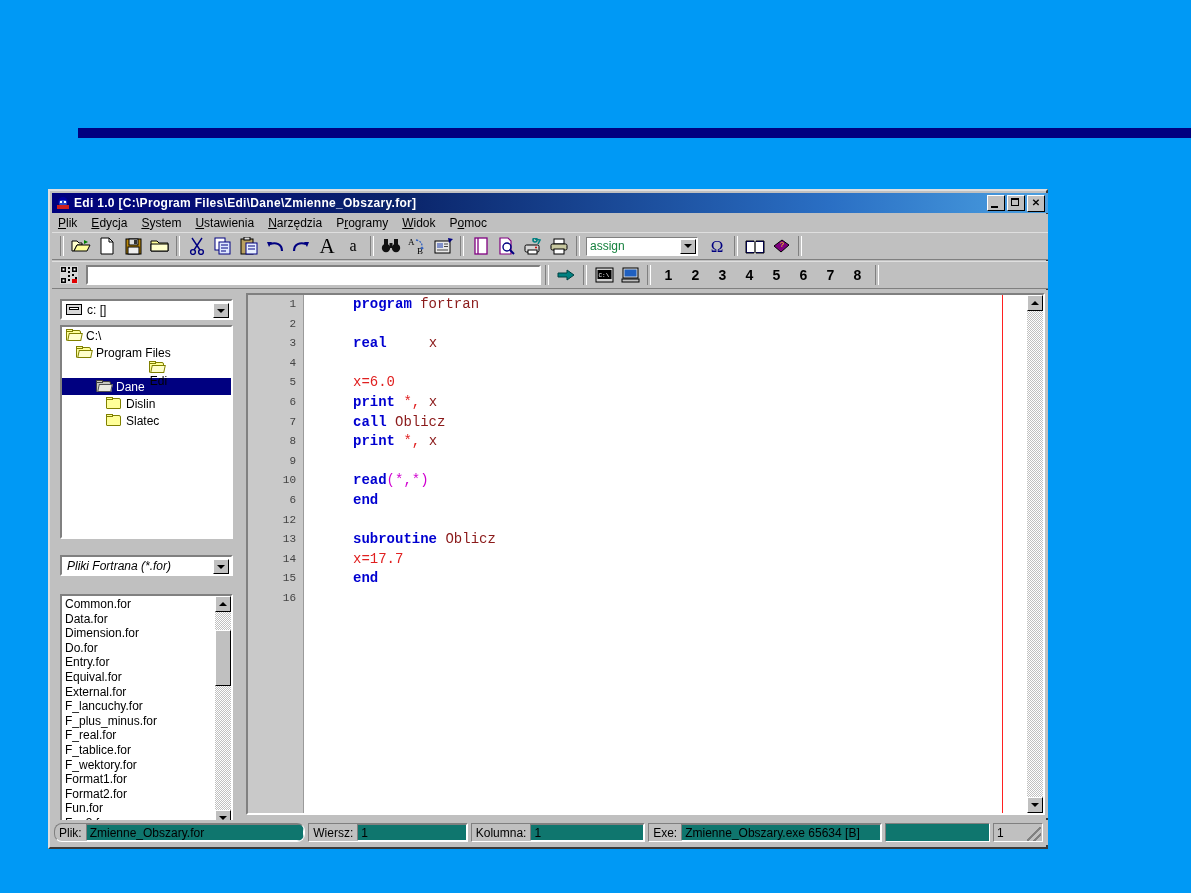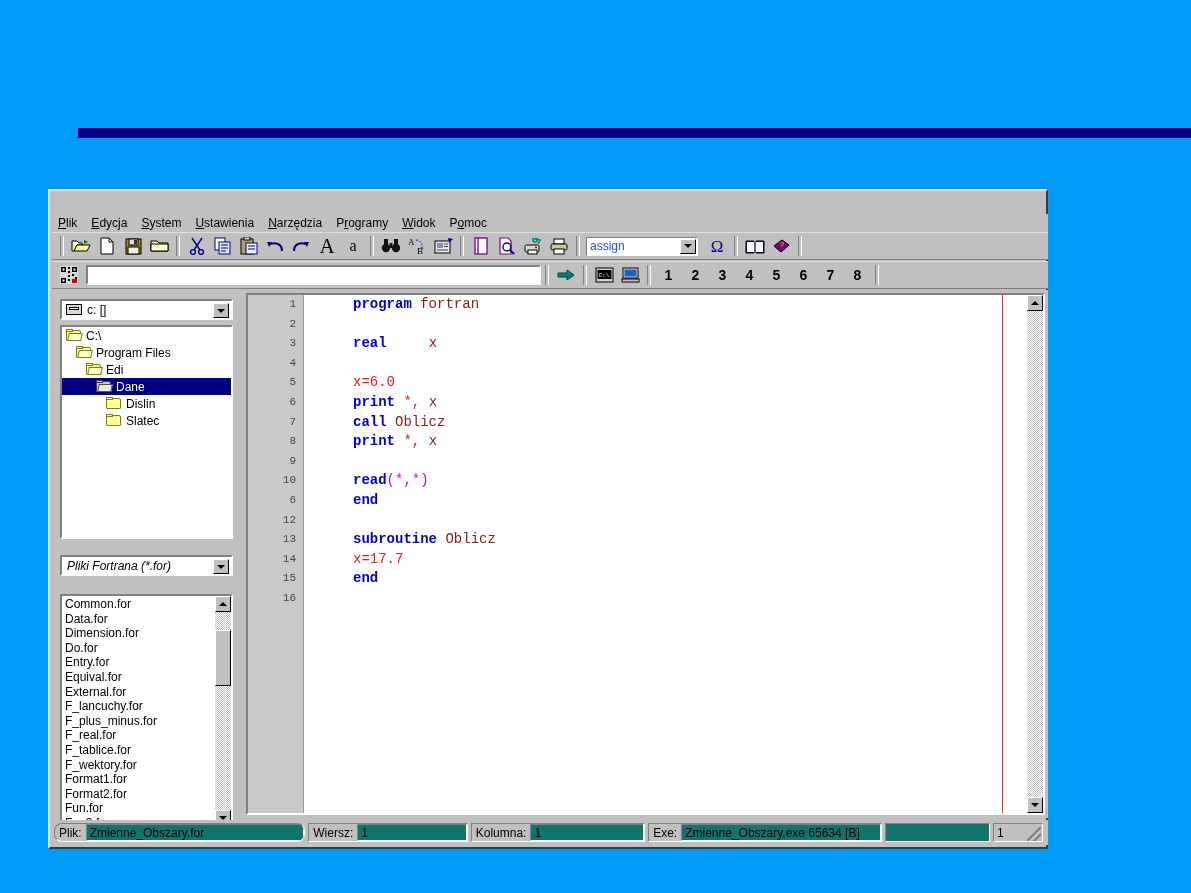--- a/index.html
+++ b/index.html
@@ -130,21 +130,21 @@
     display: flex; align-items: center; justify-content: center;
     font-size: 14px; font-weight: bold; color: #000;
   }
   .tb-combo {
     width: 112px; height: 19px; background: #fff;
     border-top: 1px solid #808080; border-left: 1px solid #808080;
     border-right: 1px solid #fff; border-bottom: 1px solid #fff;
     box-sizing: border-box; display: flex; align-items: center;
     margin: 0 6px 0 2px; flex: none; position: relative;
   }
-  .tb-combo .txt { font-size: 12px; padding-left: 3px; color: #1d4ed8; }
+  .tb-combo .txt { font-size: 12px; padding-left: 3px; color: #15803d; }
   .combo-arrow {
     position: absolute; right: 1px; top: 1px;
     width: 16px; height: 15px; background: #c0c0c0;
     border-top: 1px solid #fff; border-left: 1px solid #fff;
     border-right: 1px solid #000; border-bottom: 1px solid #000;
     box-sizing: border-box;
     display: flex; align-items: center; justify-content: center;
   }
   .combo-arrow::after {
     content: ""; width: 0; height: 0;
@@ -381,20 +381,35 @@
 </style>
 </head>
 <body>
 
 <div id="slide">
 
   <div id="topbar"></div>
 
   <div id="window">
 
+    <div id="titlebar">
+      <div class="title-icon">
+        <div class="head"></div>
+          <div class="face"></div>
+        <div class="eye1"></div>
+          <div class="eye2"></div>
+          <div class="body"></div>
+      </div>
+      <div id="title-text">Edi 1.0 [C:\Program Files\Edi\Dane\Zmienne_Obszary.for]</div>
+      <div class="win-btns">
+        <div class="win-btn min"></div>
+        <div class="win-btn max"></div>
+        <div class="win-btn close">✕</div>
+      </div>
+    </div>
 
     <div id="menubar">
       <div class="menu-item"><u>P</u>lik</div>
       <div class="menu-item"><u>E</u>dycja</div>
       <div class="menu-item"><u>S</u>ystem</div>
       <div class="menu-item"><u>U</u>stawienia</div>
       <div class="menu-item"><u>N</u>arzędzia</div>
       <div class="menu-item">P<u>r</u>ogramy</div>
       <div class="menu-item"><u>W</u>idok</div>
       <div class="menu-item">P<u>o</u>moc</div>
@@ -631,21 +646,21 @@
             <span>C:\</span>
           </div>
           <div class="tree-row" style="padding-left:14px;">
             <span class="folder open">
                 <i class="back"></i>
                 <i class="tab"></i>
                 <i class="front"></i>
               </span>
             <span>Program Files</span>
           </div>
-          <div class="tree-row" style="padding-left:24px;">
+          <div class="tree-row" style="padding-left:24px;flex-direction:column;">
             <span class="folder open">
                 <i class="back"></i>
                 <i class="tab"></i>
                 <i class="front"></i>
               </span>
             <span>Edi</span>
           </div>
           <div class="tree-row sel" style="padding-left:34px;">
             <span class="folder opensel">
                 <i class="back" style="background:#c8c8c0;border-color:#404040;"></i>

